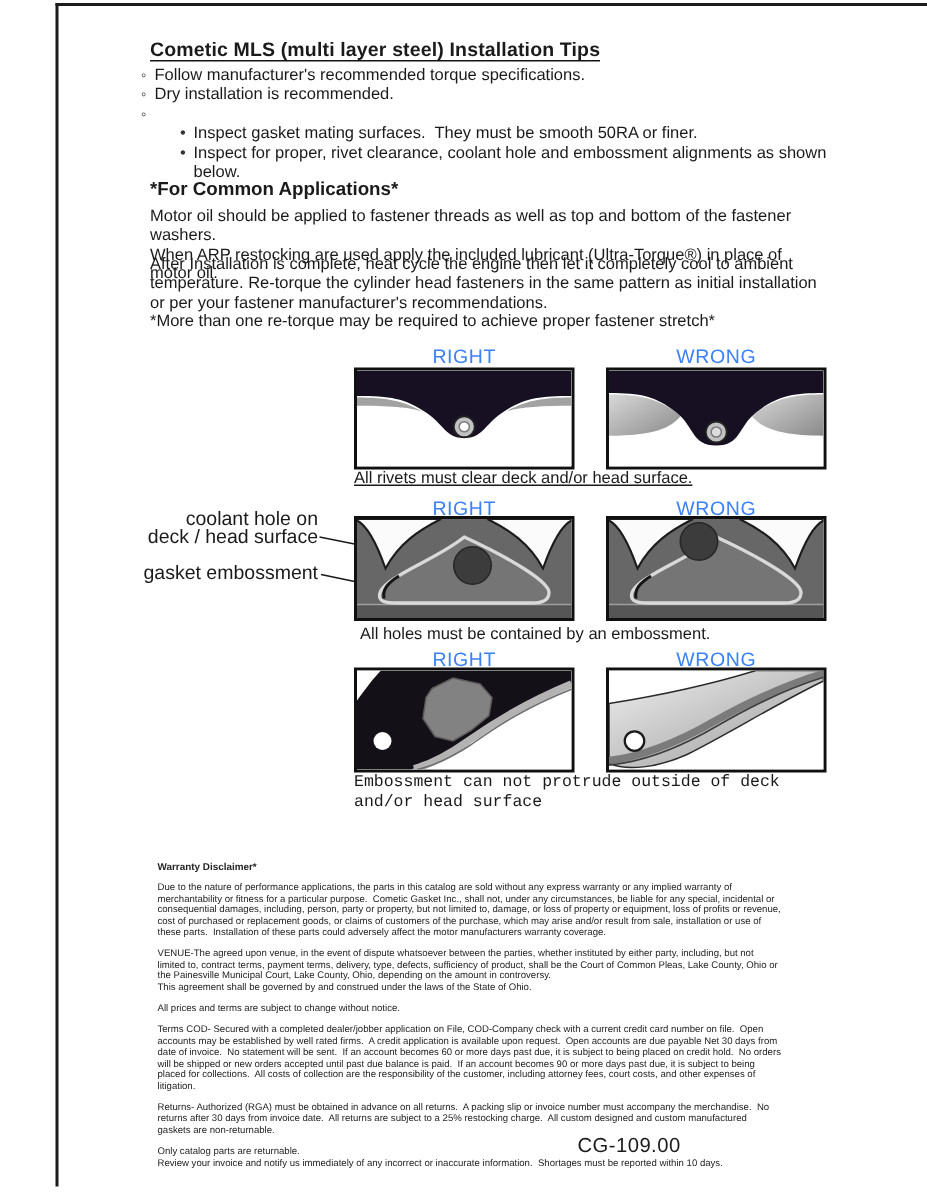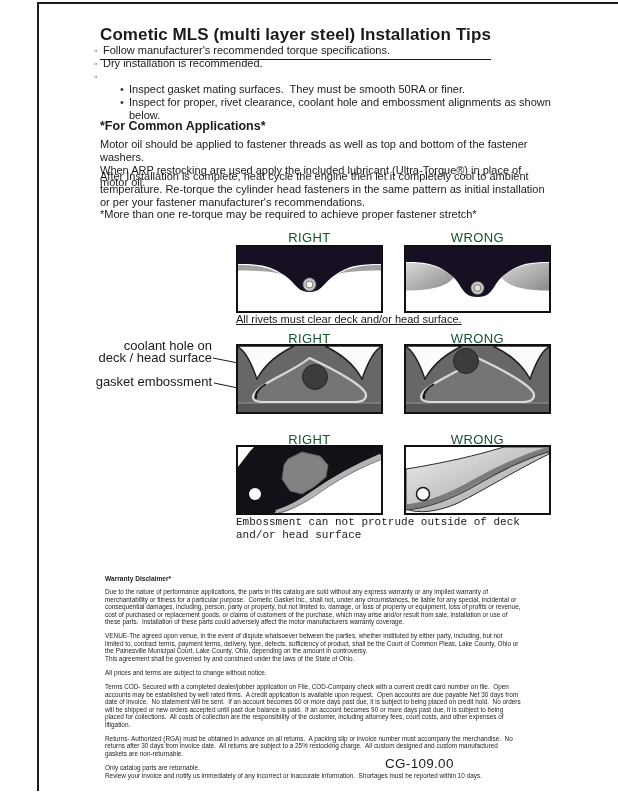--- a/index.html
+++ b/index.html
@@ -7,34 +7,34 @@
     position:relative;width:618px;height:800px;background:#ffffff;
     font-family:"Liberation Sans", sans-serif;color:#1a1a1a;overflow:hidden;
     margin:0 auto;
   }
   .abs{position:absolute;}
   .pre{white-space:pre-wrap;}
   
   .rule-top{left:37px;top:2px;width:581px;height:1.5px;background:#1c1c1c;}
   .rule-left{left:37px;top:2px;width:1.5px;height:789px;background:#1c1c1c;}
   
-  .title{left:100px;top:25px;font-size:17px;font-weight:bold;border-bottom:1.6px solid #141414;padding-bottom:14px;letter-spacing:.1px;}
+  .title{left:100px;top:25px;font-size:13px;font-weight:bold;border-bottom:1.6px solid #141414;padding-bottom:0;letter-spacing:.1px;}
   .bullets{left:94px;top:44px;width:470px;font-size:11px;line-height:13px;}
   .b-row{display:flex;}
   .b-glyph{width:9px;font-size:10px;line-height:13px;flex:none;color:#333;}
   .b-sub{margin-left:26px;}
   .b-sub .b-glyph{font-size:11px;}
   
   .diesel-h{left:100px;top:119px;font-size:12.5px;font-weight:bold;}
   .para{left:100px;width:448px;font-size:11px;line-height:12.8px;}
   .p1{top:138px;}
   .p2{top:170px;}
   .p3{top:208px;}
   
-  .dg-label{width:147px;text-align:center;font-size:13px;letter-spacing:.4px;color:#14532d;}
+  .dg-label{width:147px;text-align:center;font-size:13px;letter-spacing:.4px;color:#3b82f6;}
   .fig{width:143px;height:64px;border:2px solid #101010;background:#fff;}
   .fig svg{display:block;}
   .fig2{height:66px;}
   .caption{font-size:11px;line-height:12.5px;white-space:pre-line;}
   
   .ann{font-size:13px;line-height:12px;text-align:right;white-space:pre-line;}
   
   .warranty{left:105px;top:575px;width:416px;font-size:6.4px;line-height:7.4px;color:#242424;}
   .warranty h4{margin:0 0 6px 0;font-size:6.6px;}
   .warranty p{margin:0 0 7px 0;}
@@ -144,20 +144,21 @@
       <rect x="0" y="57" width="143" height="9" fill="#565656"></rect>
       <line x1="0" y1="57" x2="143" y2="57" stroke="#9e9e9e" stroke-width="0.9"></line>
       <path d="M71.5,12 C58,23 38,31 26,39 C18,44 15,47.5 15,51 C15,55 19,56 26,56 L117,56 C124,56 128,54 128,49 C128,42 104,27 71.5,12 Z" fill="#757575" stroke="#d9d9d9" stroke-width="2.2" stroke-linejoin="round"></path>
       <path d="M28,38 C20,43 17,47 18,53" fill="none" stroke="#151515" stroke-width="2"></path>
       <path d="M0,0 L56,0 C42,7 28,16 19,33 C13,16 6,4 0,1 Z" fill="#fbfbfb" stroke="#1c1c1c" stroke-width="1.4"></path>
       <path d="M143,0 L87,0 C101,7 115,16 124,33 C130,16 137,4 143,1 Z" fill="#fbfbfb" stroke="#1c1c1c" stroke-width="1.4"></path>
       <circle cx="60" cy="15" r="12.5" fill="#3c3c3c" stroke="#262626" stroke-width="1"></circle>
     </svg>
   </div>
 
+  <div class="abs caption" style="left:240px;top:417px;">All holes must be contained by an embossment.</div>
 
   <div class="abs dg-label" style="left:236px;top:432px;">RIGHT</div>
   <div class="abs dg-label" style="left:404px;top:432px;">WRONG</div>
 
   <div class="abs fig fig2" style="left:236px;top:445px;">
     <svg width="143" height="66" viewBox="0 0 143 66">
       <rect x="0" y="0" width="143" height="66" fill="#ffffff"></rect>
       <path d="M16,0 H143 V8 C115,20 95,32 75,46 C60,56 48,62 36,66 H0 V20 C6,12 11,5 16,0 Z" fill="#141018"></path>
       <path d="M143,9 C114,21 94,33 74,47 C60,57 49,62.5 38,65.5" fill="none" stroke="#b3b3b3" stroke-width="5"></path>
       <path d="M143,12.5 C114,24 95,36 76,49.5 C62,58.5 50,64 40,66" fill="none" stroke="#6e6e6e" stroke-width="1"></path>

